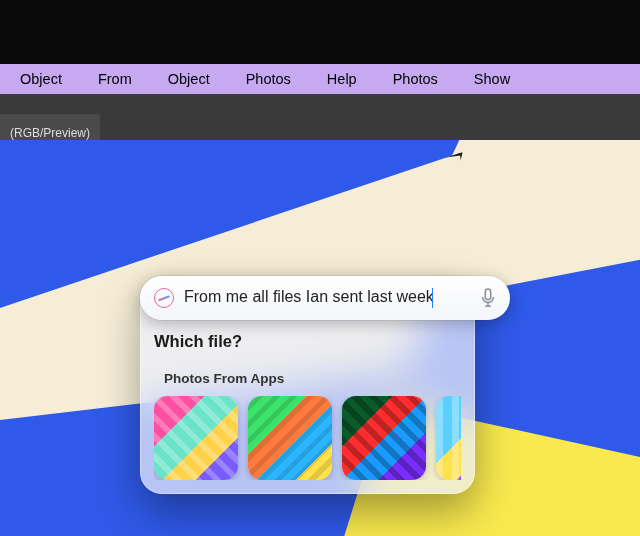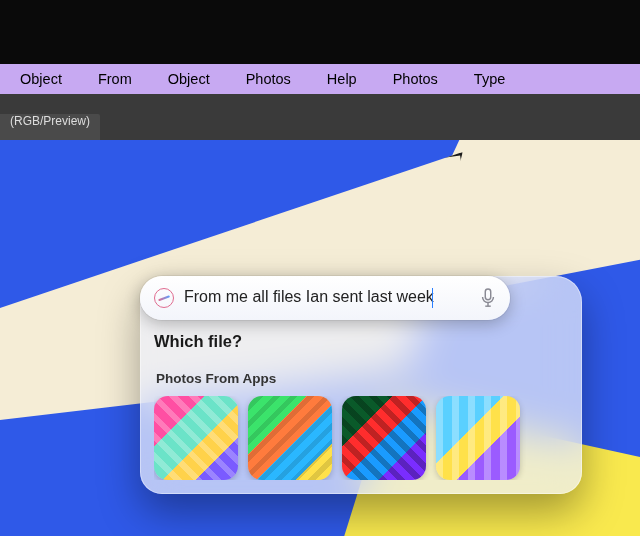--- a/index.html
+++ b/index.html
@@ -24,21 +24,21 @@
   }
 
   .dark-strip { height: 20px; background: #3a3a3a; }
 
   .tab-strip { height: 26px; background: #3a3a3a; display: flex; align-items: stretch; }
   .tab {
     background: #4a4a4a;
     color: #ddd;
     font-size: 12px;
     display: flex;
-    align-items: flex-start;
+    align-items: flex-end;
     padding: 0 10px;
     border-top-right-radius: 2px;
   }
 
   .canvas-area {
     position: absolute;
     top: 140px;
     left: 0;
     width: 640px;
     height: 396px;
@@ -76,21 +76,21 @@
     height: 180px;
     background: #f5edd6;
     border: 3px solid #1a1a1a;
     clip-path: polygon(30% 0%, 100% 0%, 100% 70%, 0% 100%);
   }
 
   .spotlight {
     position: absolute;
     left: 140px;
     top: 276px;
-    width: 442px;
+    width: 335px;
     border-radius: 26px 26px 22px 22px;
     background: rgba(235, 238, 250, 0.72);
     backdrop-filter: blur(20px);
     box-shadow: 0 18px 40px rgba(0,0,0,0.35), 0 0 0 1px rgba(255,255,255,0.4) inset;
     padding-bottom: 14px;
   }
 
   .search-pill {
     position: absolute;
     left: 140px;
@@ -150,20 +150,21 @@
     font-weight: 600;
     color: #1a1a1a;
     margin-bottom: 20px;
   }
   .section-label {
     font-size: 13.5px;
     font-weight: 600;
     color: #333;
     margin-bottom: 10px;
     padding-left: 2px;
+    margin-left: 8px;
   }
   .thumb-row {
     display: flex;
     gap: 10px;
     overflow: hidden;
   }
   .thumb {
     width: 84px;
     height: 84px;
     border-radius: 14px;
@@ -192,21 +193,21 @@
 
 <div class="topbar-black"></div>
 
 <div class="menubar">
   <span class="menu-item">Object</span>
   <span class="menu-item">From</span>
   <span class="menu-item">Object</span>
   <span class="menu-item">Photos</span>
   <span class="menu-item">Help</span>
   <span class="menu-item">Photos</span>
-  <span class="menu-item">Type</span>
+  <span class="menu-item">Show</span>
 </div>
 
 <div class="dark-strip"></div>
 
 <div class="tab-strip">
   <div class="tab">
     <span>(RGB/Preview)</span>
   </div>
 </div>
 

